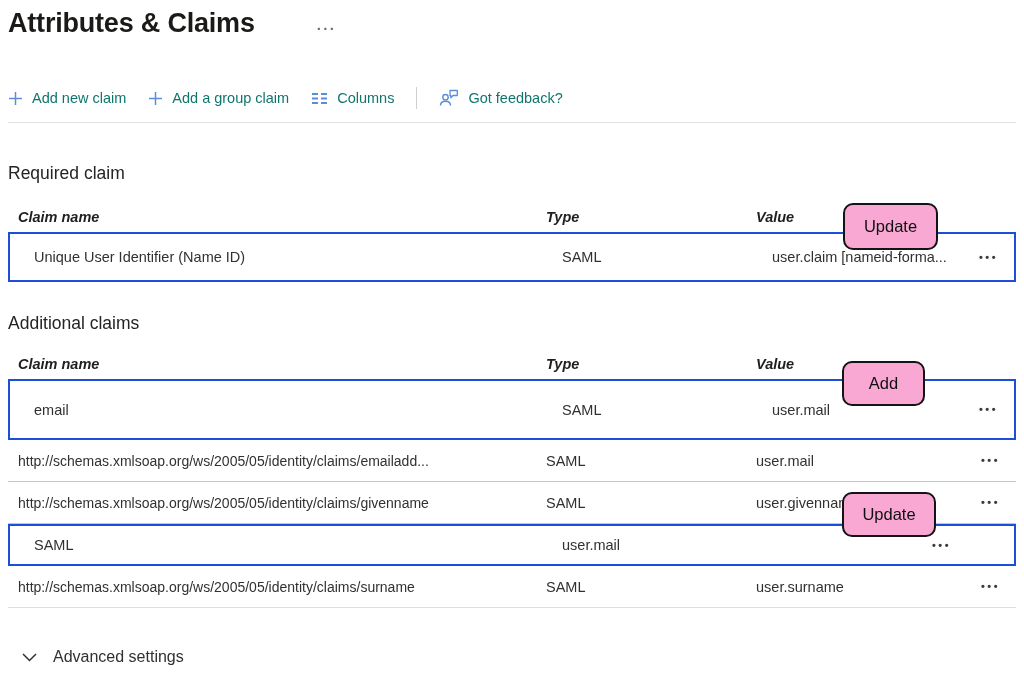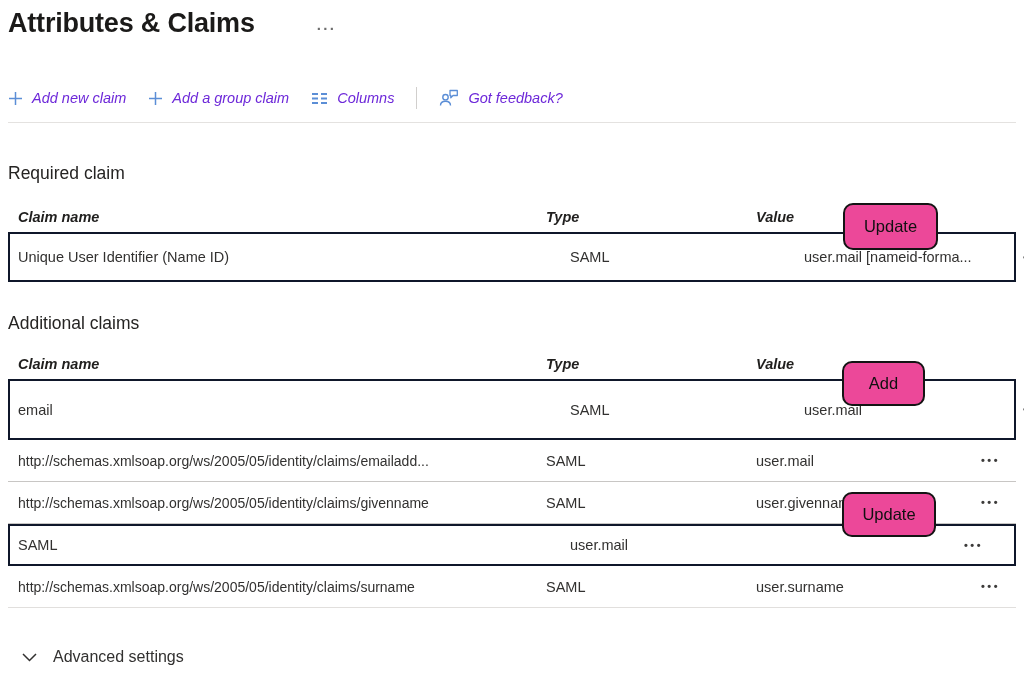--- a/index.html
+++ b/index.html
@@ -9,59 +9,59 @@
 
   
   .title-row { display:flex; align-items:center; padding-top:8px;gap:24px; }
   .page-title { font-size:27px; font-weight:700; color:#1b1a19; letter-spacing:-0.2px; }
   .title-overflow { margin-left:38px; margin-top:10px; color:#6e6e6e; font-size:15px;
                     letter-spacing:1.5px; font-weight:700; cursor:pointer; line-height:1; }
 
   
   .toolbar { display:flex; align-items:center; margin-top:44px; height:30px; gap:22px; }
   .tb-item { display:flex; align-items:center; gap:9px; background:none; border:none;
-             font-family:inherit; font-size:14.5px; color:#6d28d9; cursor:pointer; padding:0;font-style:italic; }
+             font-family:inherit; font-size:14.5px; color:#0f766e; cursor:pointer; padding:0; }
   .tb-sep { width:1px; height:22px; background:#d1cfcd; }
   .icon svg { display:block; }
   .toolbar-divider { height:1px; background:#e4e2e0; margin-top:9px; }
 
   
   .section-heading { font-size:17.5px; font-weight:400; color:#252423; }
   .h-required { margin-top:40px; }
   .h-additional { margin-top:31px; }
 
   
   .t-head { display:grid; grid-template-columns:528px 210px 195px 1fr;
             align-items:center; padding-left:10px; font-size:14.5px; font-weight:700;
             color:#201f1e;font-style:italic; }
   .t-head.req { margin-top:18px; height:30px; }
   .t-head.add { margin-top:15px; height:30px; }
   .t-row { display:grid; grid-template-columns:528px 210px 195px 1fr;
            align-items:center; padding-left:10px; font-size:14.5px; color:#323130; }
   .t-row.plain { height:42px; border-bottom:1px solid #c8c6c4; }
   .t-row.plain.last { border-bottom:1px solid #e1dfdd; }
-  .t-row.boxed { border:2px solid #0f172a; padding-left:8px;gap:24px; }
+  .t-row.boxed { border:2px solid #1d4ed8; padding-left:24px; }
   .t-row.boxed.tall { height:50px; }
   .t-row.boxed.mid { height:61px; }
   .t-row.boxed.thin { height:42px; }
   .cell-name { white-space:nowrap; overflow:hidden; }
   .cell-url { font-size:14px; }
   .cell-value { white-space:nowrap; overflow:hidden; }
   .row-menu { justify-self:end; padding-right:16px; background:none; border:none;
               cursor:pointer; font-size:11px; font-weight:700; letter-spacing:2.5px;
               color:#3b3a39; line-height:1; }
 
   
   .advanced { display:flex; align-items:center; gap:16px; margin-top:40px;
               margin-left:14px; cursor:pointer; background:none; border:none;
               font-family:inherit; }
   .advanced-label { font-size:16px; color:#323130; }
 
   
-  .callout { position:absolute; background:#ec4899; border:2.5px solid #141414;
+  .callout { position:absolute; background:#f9a8d4; border:2.5px solid #141414;
              border-radius:10px; display:flex; align-items:center; justify-content:center;
              font-size:16.5px; color:#101010; z-index:10; }
   .co-1 { left:843px; top:203px; width:95px; height:47px; }
   .co-2 { left:842px; top:361px; width:83px; height:45px; }
   .co-3 { left:842px; top:492px; width:94px; height:45px; }
 </style>
 </head>
 <body>
 
 <div class="page">
@@ -113,21 +113,21 @@
   <div class="section-heading h-required">Required claim</div>
   <div class="t-head req">
     <span>Claim name</span>
     <span>Type</span>
     <span>Value</span>
     <span></span>
   </div>
   <div class="t-row boxed tall">
     <span class="cell-name">Unique User Identifier (Name ID)</span>
     <span>SAML</span>
-    <span class="cell-value">user.mail [nameid-forma...</span>
+    <span class="cell-value">user.claim [nameid-forma...</span>
     <button class="row-menu">•••</button>
   </div>
 
   <div class="section-heading h-additional">Additional claims</div>
   <div class="t-head add">
     <span>Claim name</span>
     <span>Type</span>
     <span>Value</span>
     <span></span>
   </div>

